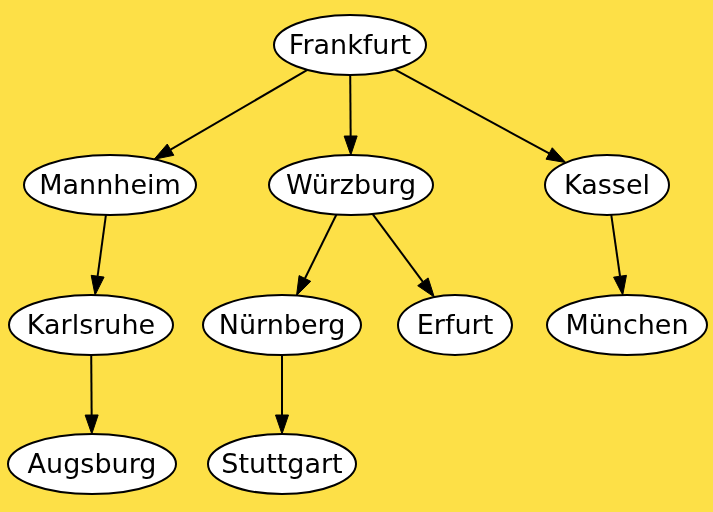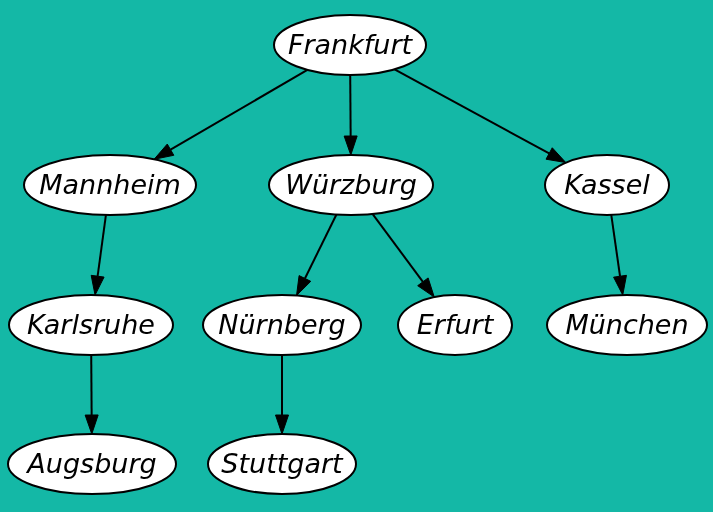--- a/index.html
+++ b/index.html
@@ -3,23 +3,22 @@
 <meta charset="utf-8">
 <style>
   html, body {
     margin: 0;
     padding: 0;
     background: #ffffff;
   }
   .diagram-root {
     width: 713px;
     height: 512px;
-    background: #14b8a6;
+    background: #fde047;
     overflow: hidden;
-    font-style: italic;
   }
   svg {
     display: block;
   }
   .node-ellipse {
     fill: #ffffff;
     stroke: #000000;
     stroke-width: 2;
   }
   .node-label {

